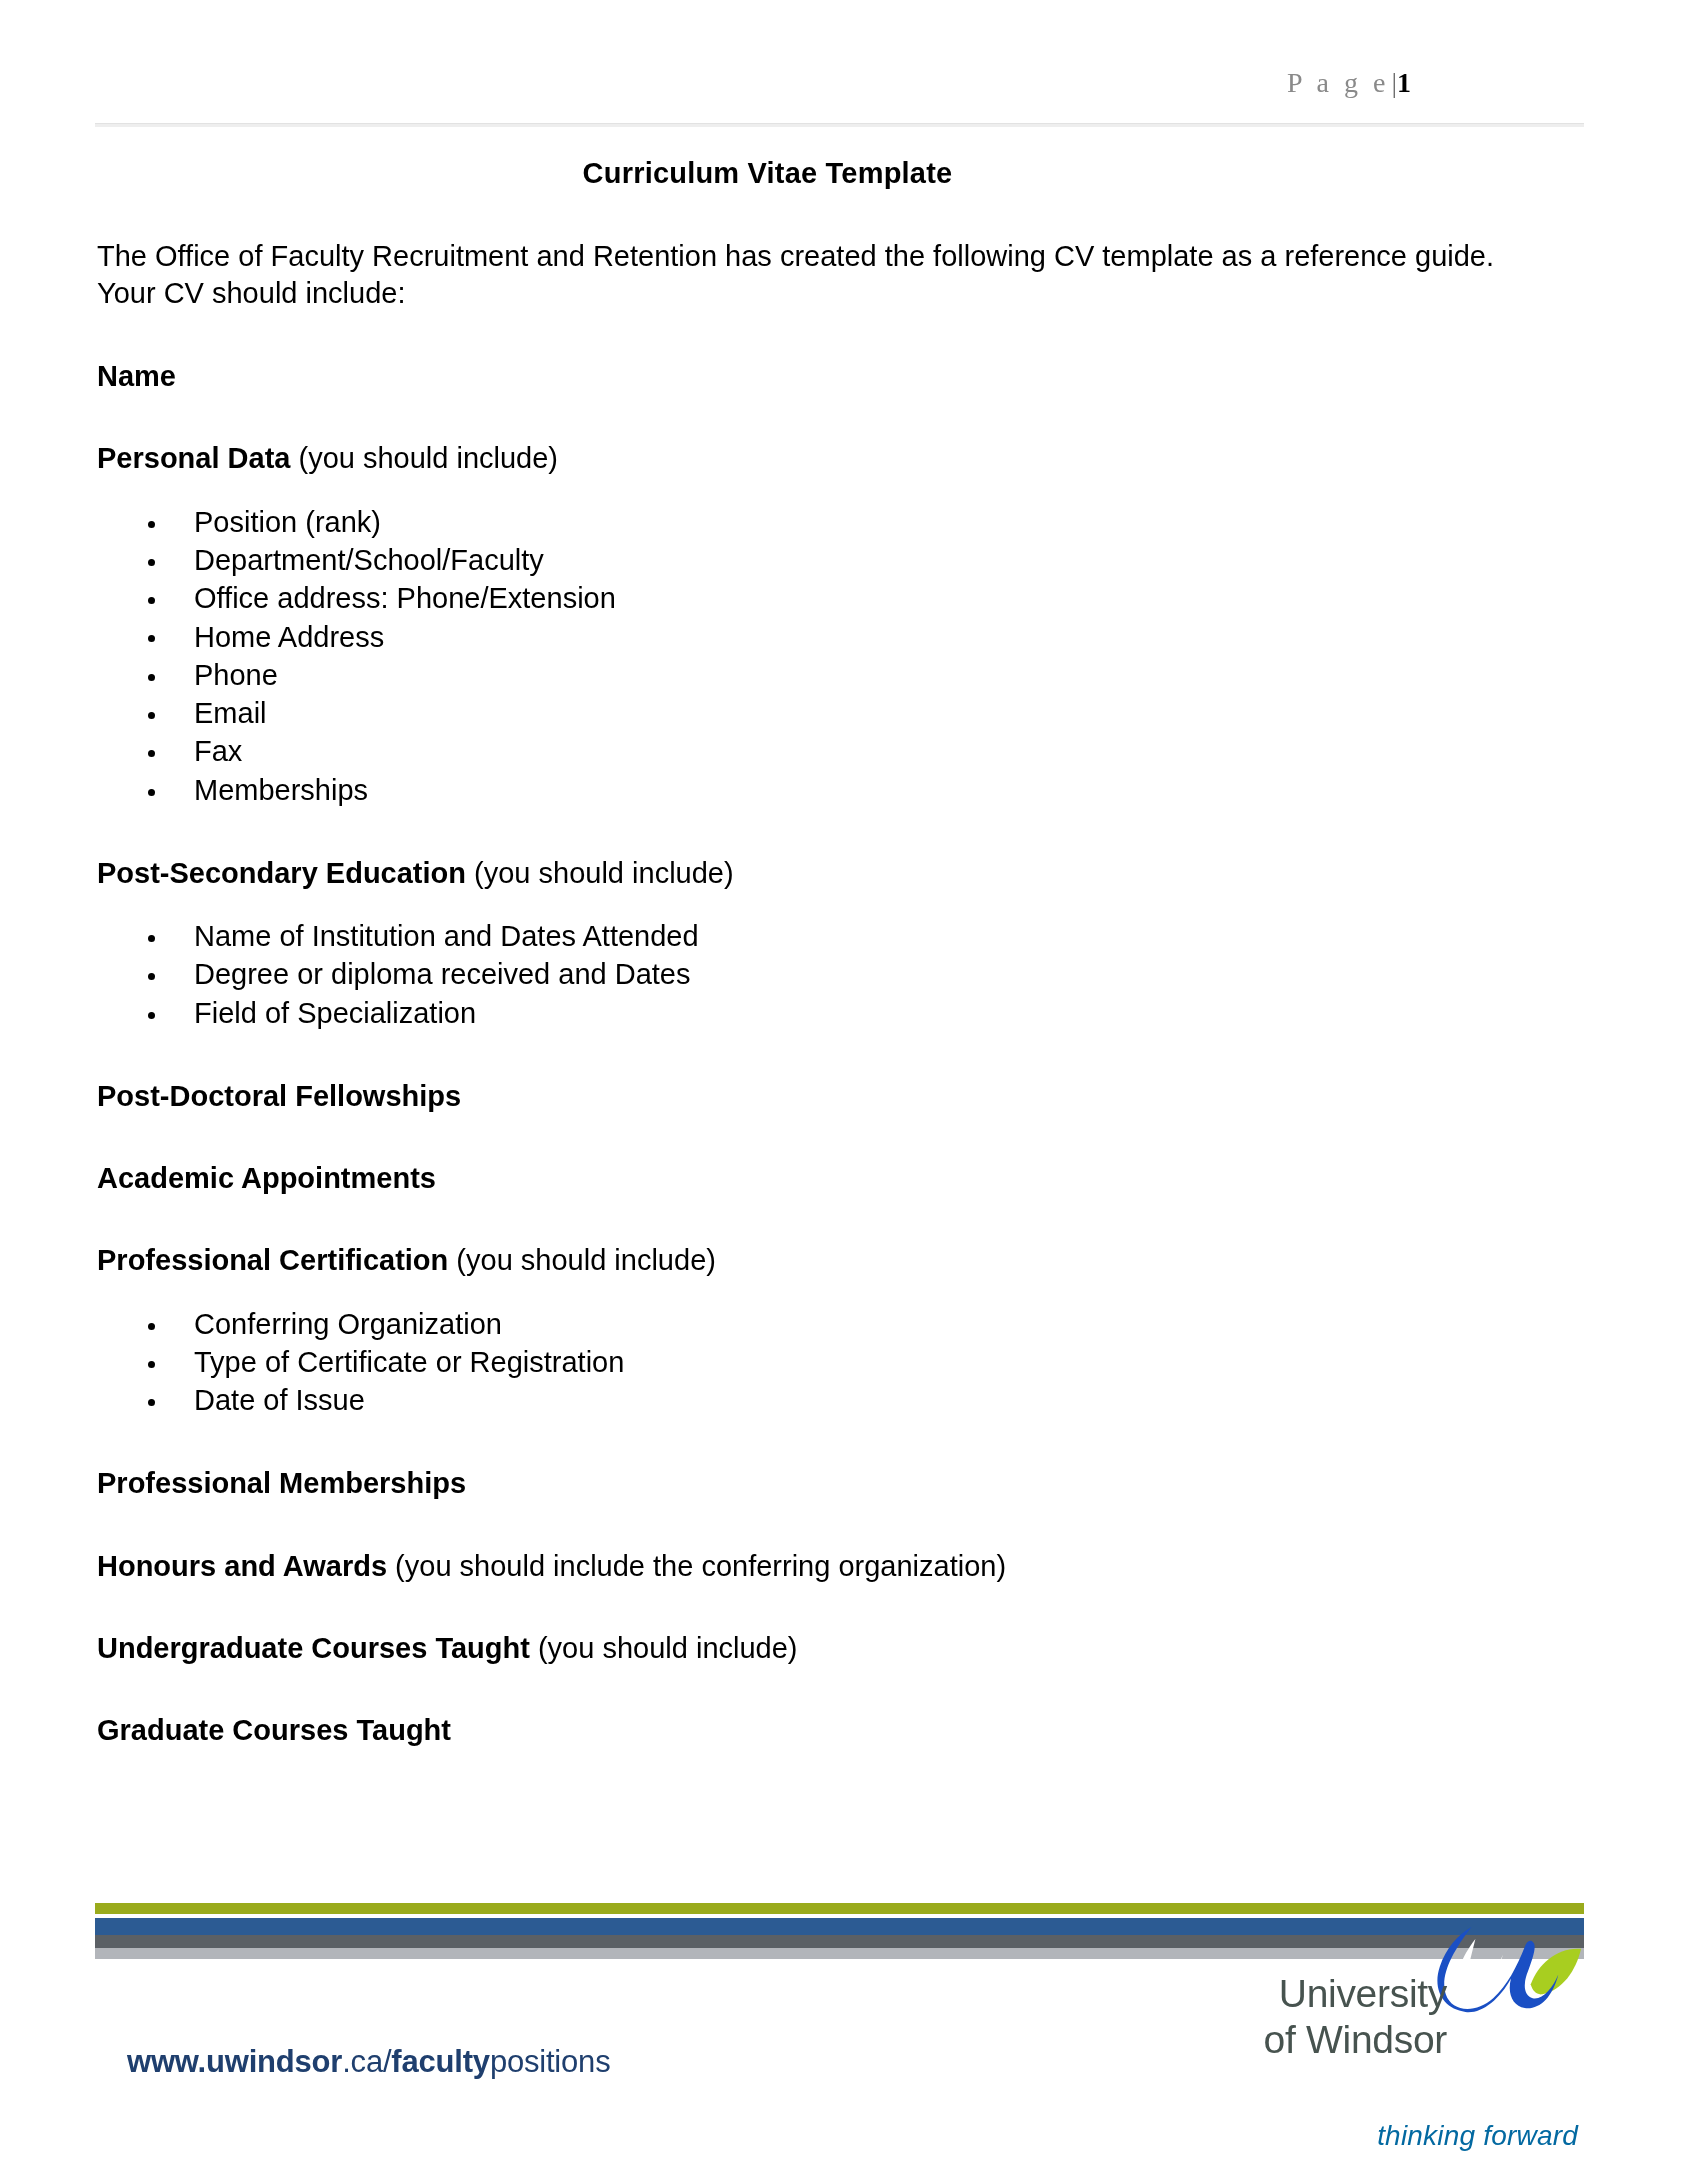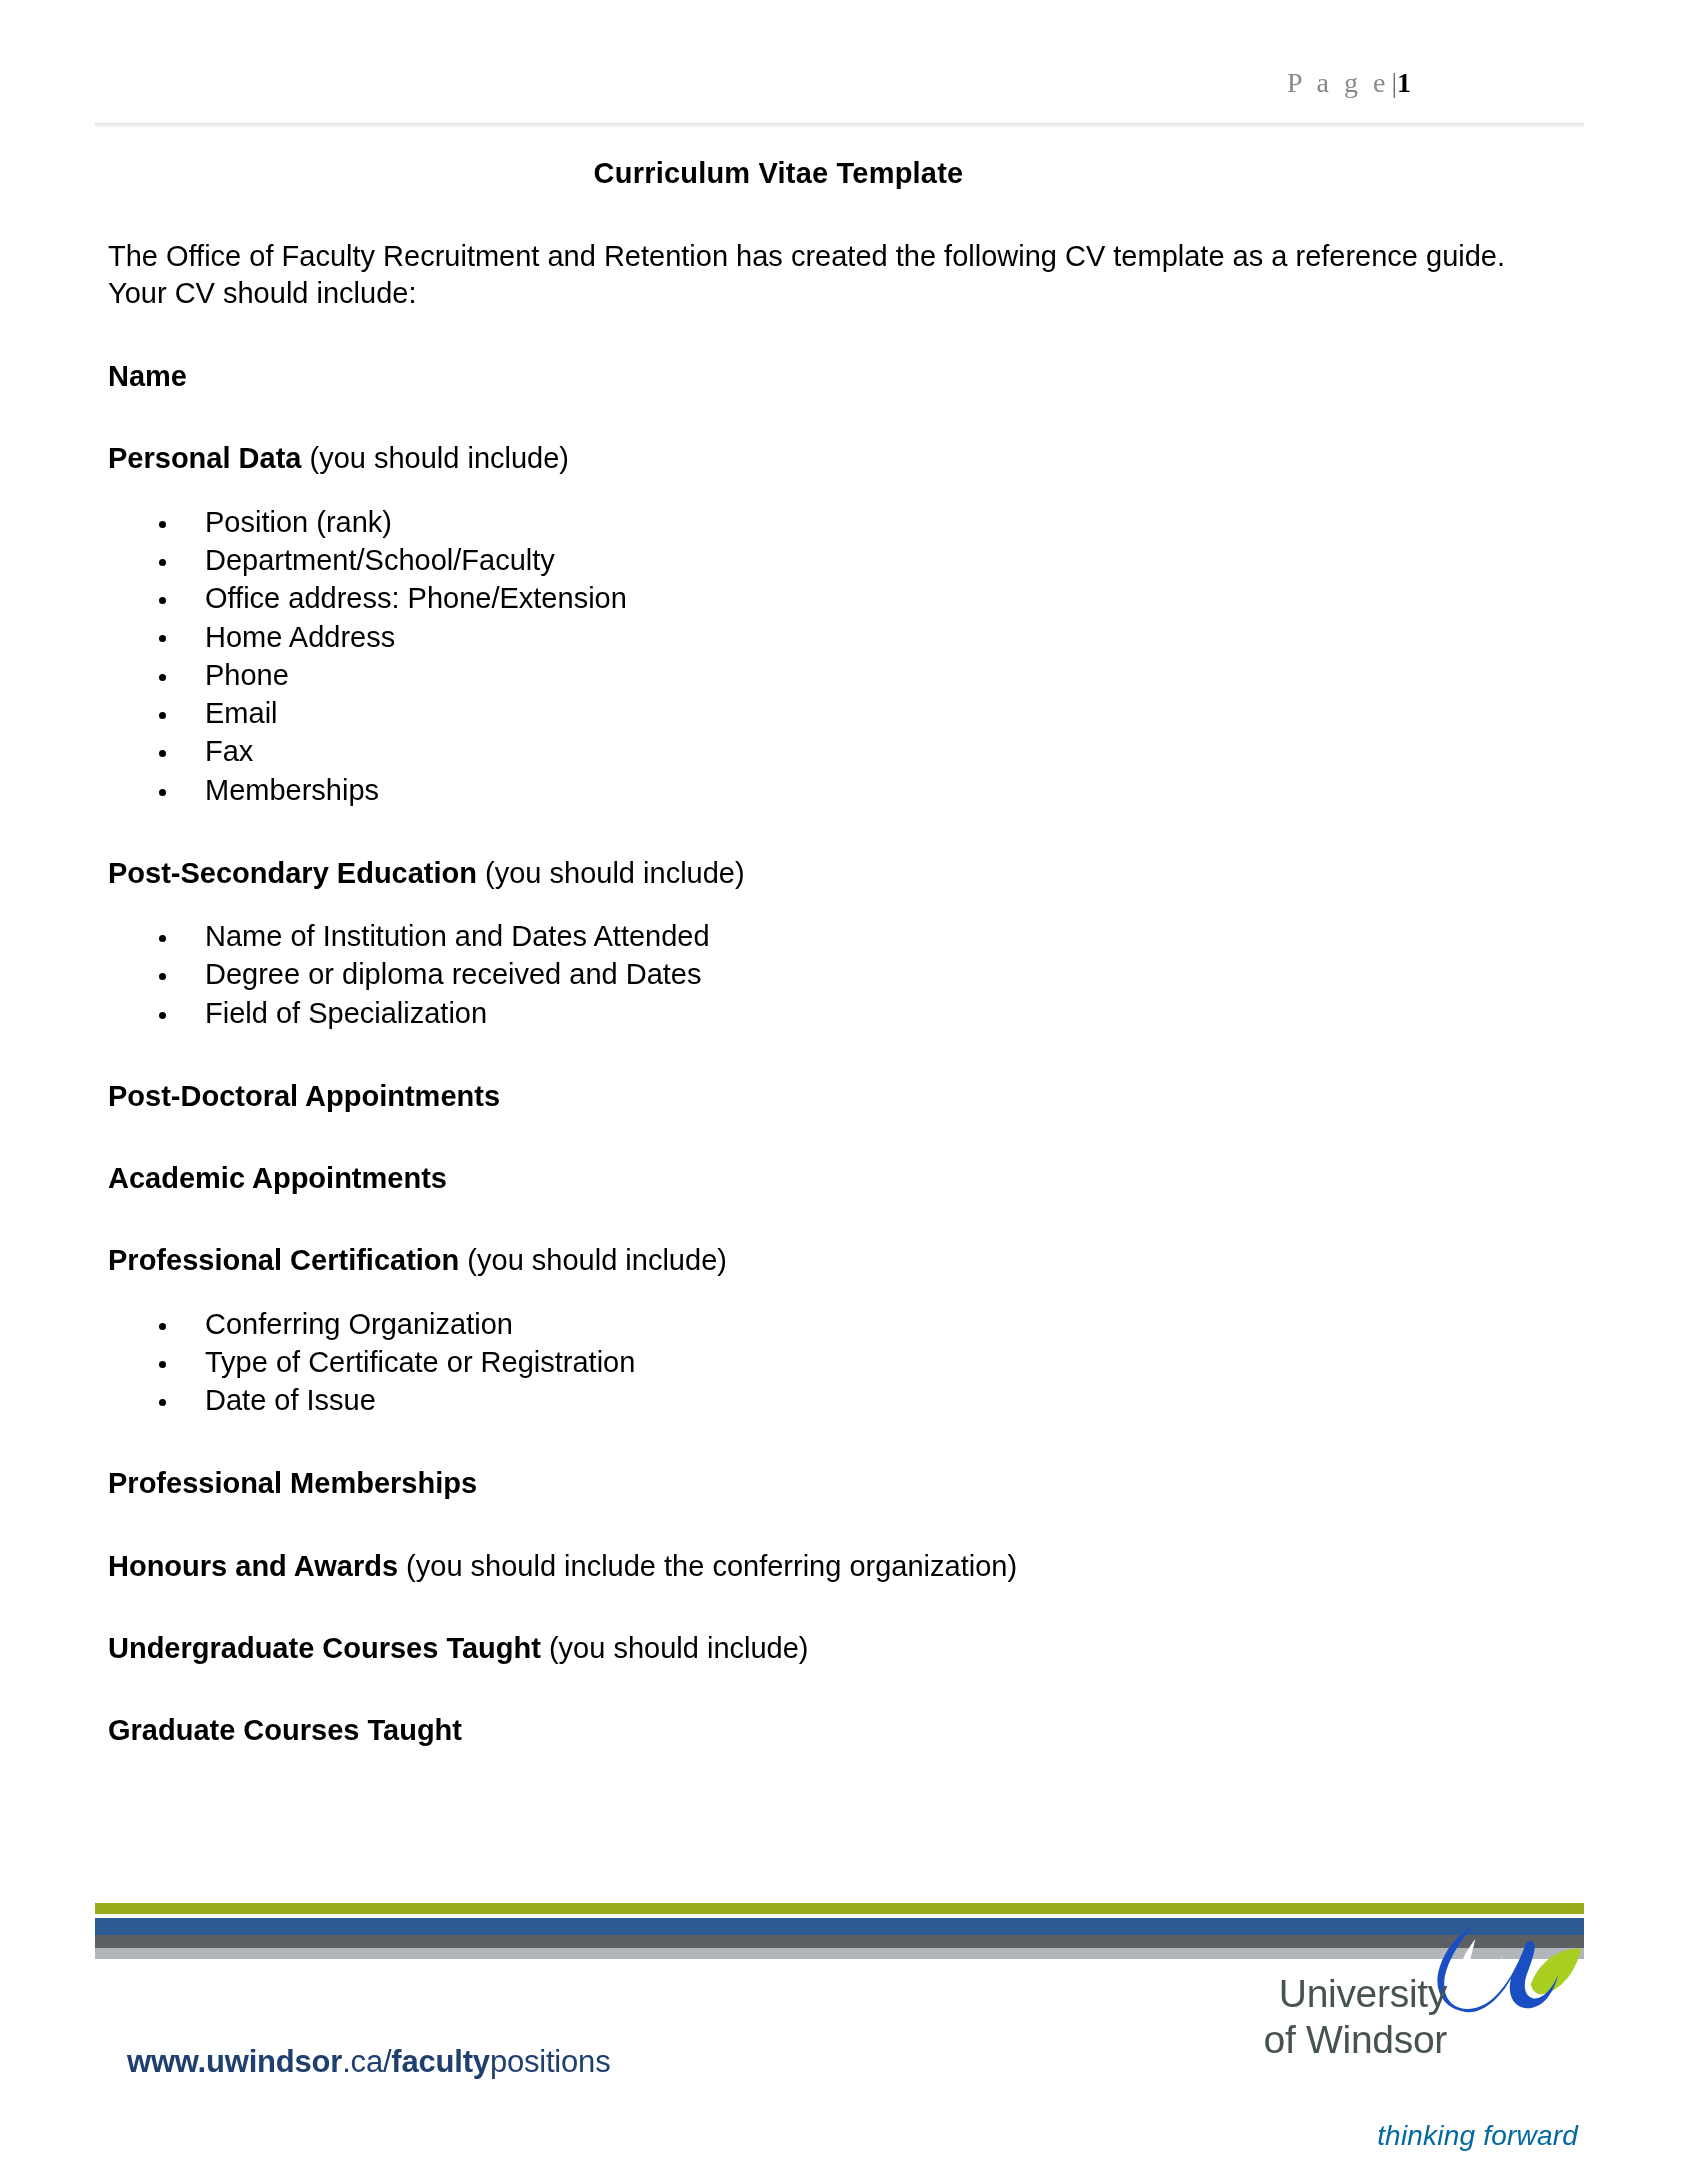--- a/index.html
+++ b/index.html
@@ -53,21 +53,21 @@
     top: 123px;
     width: 1489px;
     height: 3px;
     background: #eeeeee;
     border-top: 1px solid #e2e2e2;
   }
 
   
   .content {
     position: absolute;
-    left: 11px;
+    left: 0;
     top: 129px;
     width: 1644px;
   }
   .doc-title {
     text-align: center;
     font-size: 29px;
     font-weight: bold;
     margin: 28px 0 0 0;
     padding-right: 109px;
     letter-spacing: 0.2px;
@@ -242,21 +242,21 @@
       </div>
       <ul class="bullets">
         <li><span class="dot"></span><span>Name of Institution and Dates Attended</span></li>
         <li><span class="dot"></span><span>Degree or diploma received and Dates</span></li>
         <li><span class="dot"></span><span>Field of Specialization</span></li>
       </ul>
     </div>
 
     <div class="section">
       <div class="section-heading">
-        <span>Post-Doctoral Appointments</span><span class="note"></span>
+        <span>Post-Doctoral Fellowships</span><span class="note"></span>
       </div>
     </div>
 
     <div class="section">
       <div class="section-heading">
         <span>Academic Appointments</span><span class="note"></span>
       </div>
     </div>
 
     <div class="section">

